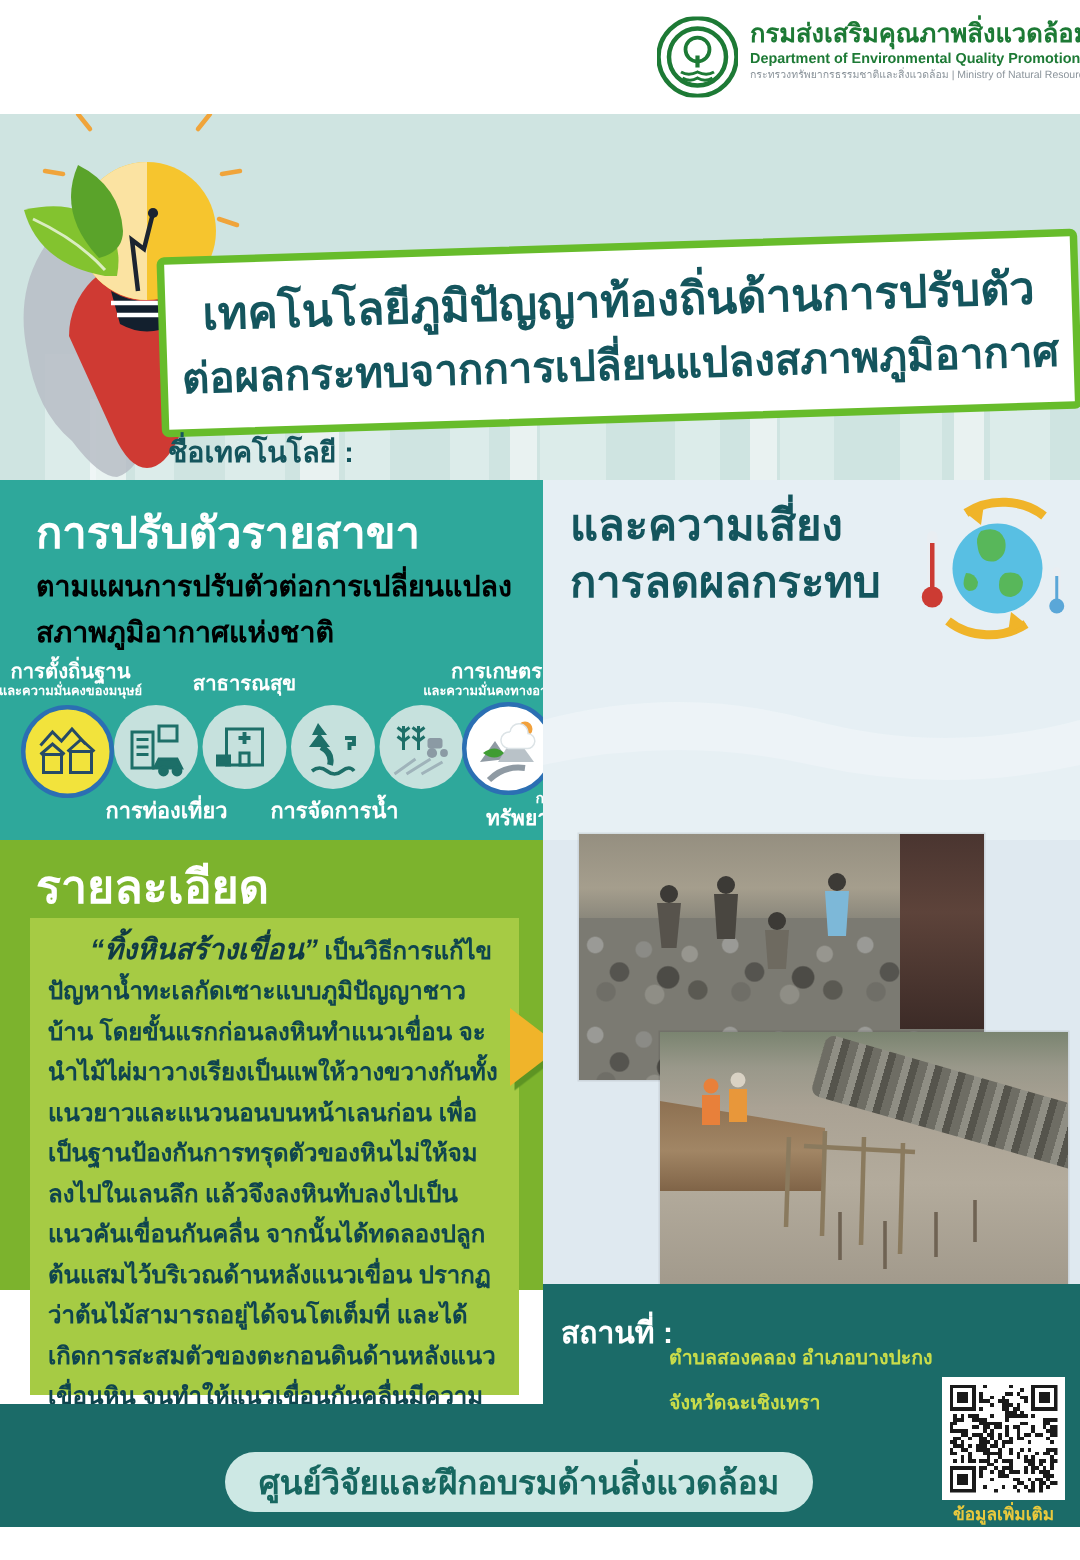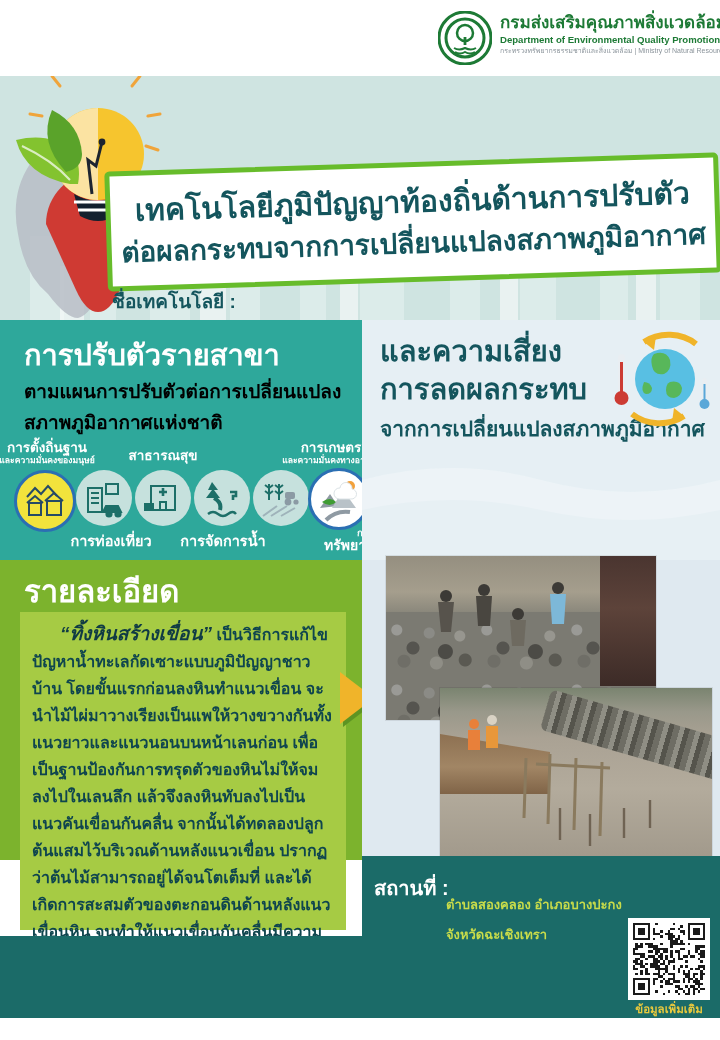--- a/index.html
+++ b/index.html
@@ -251,21 +251,20 @@
       <div class="lbl-sub" style="font-size:9.5px;">การจัดการ</div>
       <div class="lbl-main" style="font-size:14px;">ทรัพยากรธรรมชาติ</div>
     </div>
   </div>
 
   <div class="impact-panel">
     <div class="impact-t1">
       <div>และความเสี่ยง</div>
       <div>การลดผลกระทบ</div>
     </div>
-    <div class="impact-sub">จากการเปลี่ยนแปลงสภาพภูมิอากาศ</div>
 
     <svg class="impact-wave" viewBox="0 0 358 120">
       <path d="M0 40 q90 -24 179 0 q90 24 179 0 v80 h-358 z" fill="#f3f8fa"></path>
       <path d="M0 70 q90 -20 179 0 q90 20 179 0 v50 h-358 z" fill="#e9f1f5"></path>
     </svg>
 
     <svg class="abs" style="left:248px;top:6px;" width="106" height="106" viewBox="0 0 106 106">
       <path d="M34 16 a40 34 0 0 1 52 2" fill="none" stroke="#f0b429" stroke-width="6"></path>
       <path d="M34 16 l12 -6 l-2 14 z" fill="#f0b429"></path>
       <path d="M74 90 a40 34 0 0 1 -52 -2" fill="none" stroke="#f0b429" stroke-width="6"></path>
@@ -622,13 +621,14 @@
           <rect x="12" y="28" width="1" height="1"></rect>
           <rect x="18" y="28" width="1" height="1"></rect>
           <rect x="21" y="28" width="1" height="1"></rect>
           <rect x="22" y="28" width="1" height="1"></rect>
           <rect x="24" y="28" width="1" height="1"></rect>
         </g>
     </svg>
   </div>
   <div class="qr-label">ข้อมูลเพิ่มเติม</div>
 
+  <div class="footer-pill">ศูนย์วิจัยและฝึกอบรมด้านสิ่งแวดล้อม</div>
 </div>
 
 </body></html>

